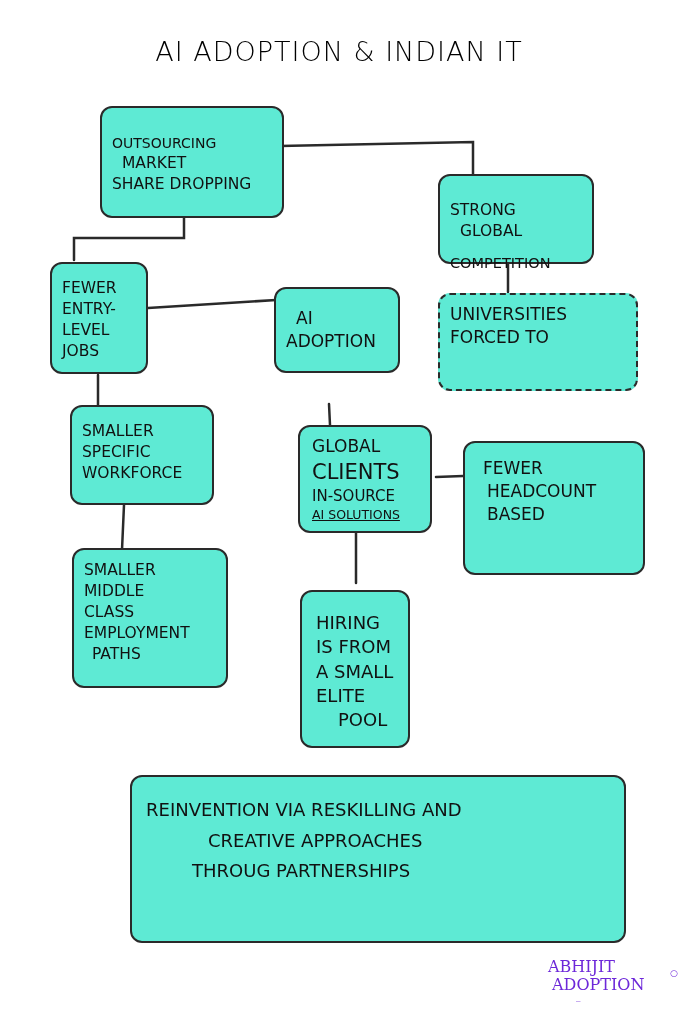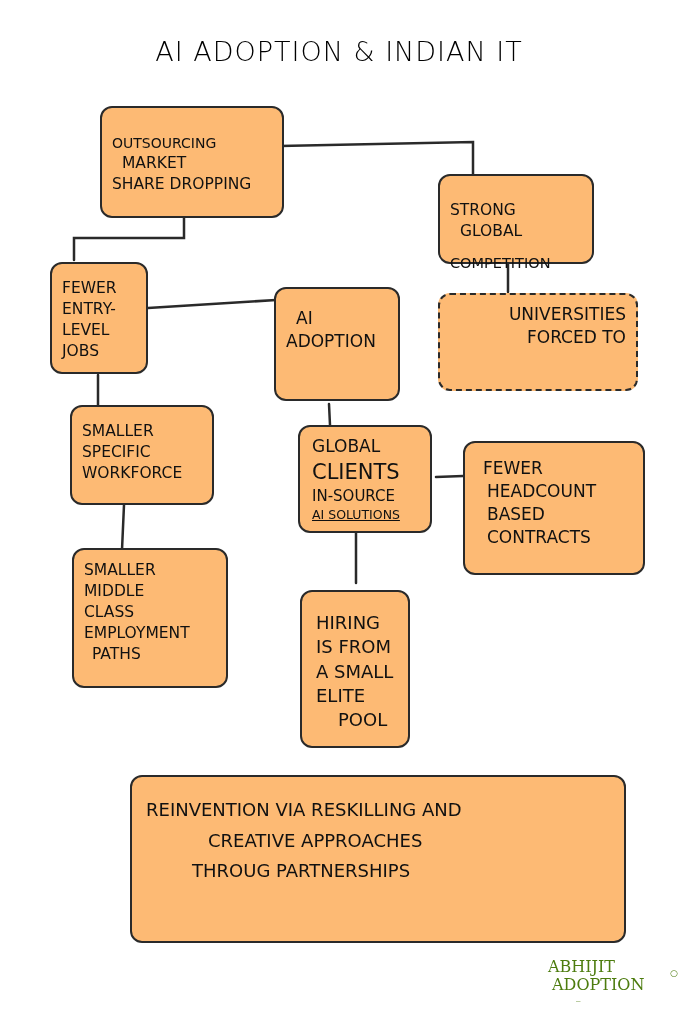--- a/index.html
+++ b/index.html
@@ -2,27 +2,27 @@
 <html><head>
   <meta charset="utf-8">
   <style>
     html, body { margin: 0; padding: 0; background: #ffffff; }
     body { width: 678px; height: 1024px; position: relative; overflow: hidden;
            font-family: "DejaVu Sans", sans-serif; color: #1a1a1a; }
     .title { position: absolute; top: 36px; left: 0; width: 678px; text-align: center;
              font-size: 27px; letter-spacing: 1px; font-weight: 300; color: #000000; }
     .box { position: absolute; border: 2.5px solid #2a2a2a; border-radius: 12px;
            box-sizing: border-box; font-size: 15.5px; line-height: 1.35; text-transform: uppercase;
-           padding: 8px 10px; color: #111; background: #fdba74; }
+           padding: 8px 10px; color: #111; background: #5eead4; }
     .box.dashed { border-style: dashed; }
     .box .line { display: block; white-space: nowrap; }
     .box .line.u { text-decoration: underline; font-size: 12.5px; }
     #wires { position: absolute; left: 0; top: 0; width: 678px; height: 1024px; pointer-events: none; }
     #wires line, #wires polyline { stroke: #2a2a2a; stroke-width: 2.5; fill: none; stroke-linecap: round; }
-    .sig { position: absolute; left: 548px; top: 958px; font-size: 16px; line-height: 1.15; color: #4d7c0f;
+    .sig { position: absolute; left: 548px; top: 958px; font-size: 16px; line-height: 1.15; color: #6d28d9;
            font-family: "DejaVu Serif", serif; }
     .sig .dot { position: absolute; left: 122px; top: 10px; font-size: 9px; }
     .sig .mark { position: absolute; left: 28px; top: 42px; font-size: 9px; }
   </style>
 </head>
 <body>
 
 <div class="title">AI ADOPTION &amp; INDIAN IT</div>
 
 <svg id="wires">
@@ -42,33 +42,33 @@
   <span class="line" style="padding-left:10px;">MARKET</span>
   <span class="line">SHARE DROPPING</span>
 </div>
 
 <div class="box" style="left:438px;top:174px;width:156px;height:90px;padding-top:24px;">
   <span class="line">STRONG</span>
   <span class="line" style="padding-left:10px;">GLOBAL</span>
   <span class="line" style="font-size:14.5px;margin-top:12px;">COMPETITION</span>
 </div>
 
-<div class="box dashed" style="left:438px;top:293px;width:200px;height:98px;padding-top:8px;text-align:right;">
+<div class="box dashed" style="left:438px;top:293px;width:200px;height:98px;padding-top:8px;text-align:left;">
   <span class="line" style="font-size:17px;">UNIVERSITIES</span>
   <span class="line" style="font-size:17px;">FORCED TO</span>
 </div>
 
 <div class="box" style="left:50px;top:262px;width:98px;height:112px;padding-top:14px;padding-left:10px;">
   <span class="line">FEWER</span>
   <span class="line">ENTRY-</span>
   <span class="line">LEVEL</span>
   <span class="line">JOBS</span>
 </div>
 
-<div class="box" style="left:274px;top:287px;width:126px;height:114px;padding-top:18px;padding-left:10px;">
+<div class="box" style="left:274px;top:287px;width:126px;height:86px;padding-top:18px;padding-left:10px;">
   <span class="line" style="padding-left:10px;font-size:17px;">AI</span>
   <span class="line" style="font-size:17px;">ADOPTION</span>
 </div>
 
 <div class="box" style="left:70px;top:405px;width:144px;height:100px;padding-top:14px;">
   <span class="line">SMALLER</span>
   <span class="line">SPECIFIC</span>
   <span class="line">WORKFORCE</span>
 </div>
 
@@ -76,21 +76,20 @@
   <span class="line" style="font-size:17px;">GLOBAL</span>
   <span class="line" style="font-size:21px;">CLIENTS</span>
   <span class="line" style="font-size:15px;">IN-SOURCE</span>
   <span class="line u">AI SOLUTIONS</span>
 </div>
 
 <div class="box" style="left:463px;top:441px;width:182px;height:134px;padding-top:14px;padding-left:18px;">
   <span class="line" style="font-size:17px;">FEWER</span>
   <span class="line" style="font-size:17px;padding-left:4px;">HEADCOUNT</span>
   <span class="line" style="font-size:17px;padding-left:4px;">BASED</span>
-  <span class="line" style="font-size:17px;padding-left:4px;">CONTRACTS</span>
 </div>
 
 <div class="box" style="left:72px;top:548px;width:156px;height:140px;padding-top:10px;">
   <span class="line">SMALLER</span>
   <span class="line">MIDDLE</span>
   <span class="line">CLASS</span>
   <span class="line">EMPLOYMENT</span>
   <span class="line" style="padding-left:8px;">PATHS</span>
 </div>
 

